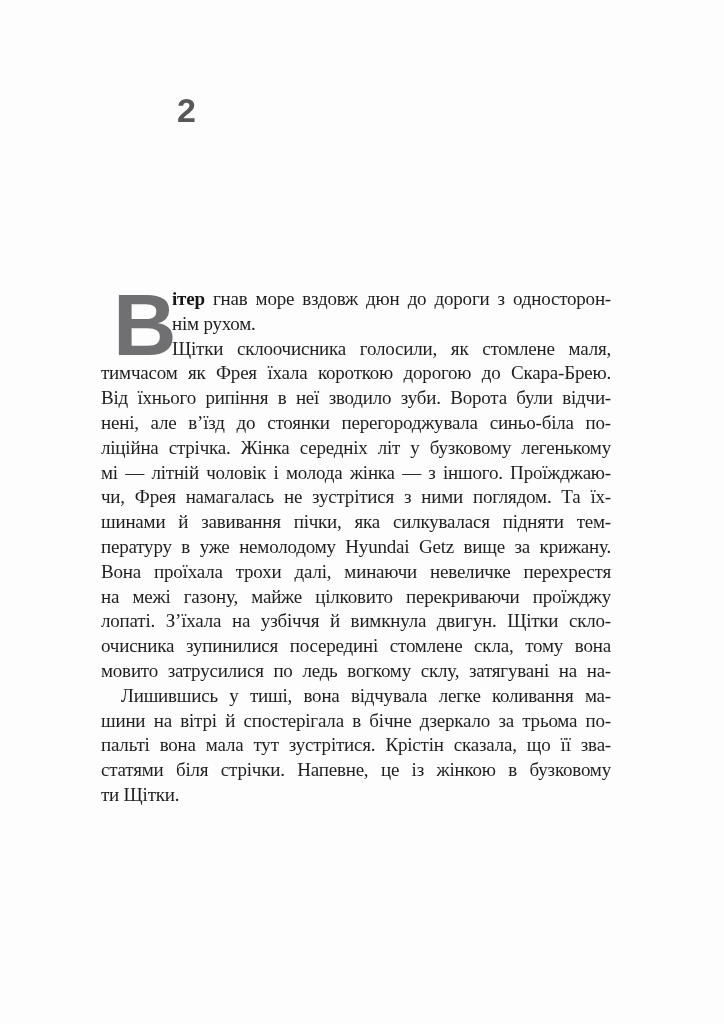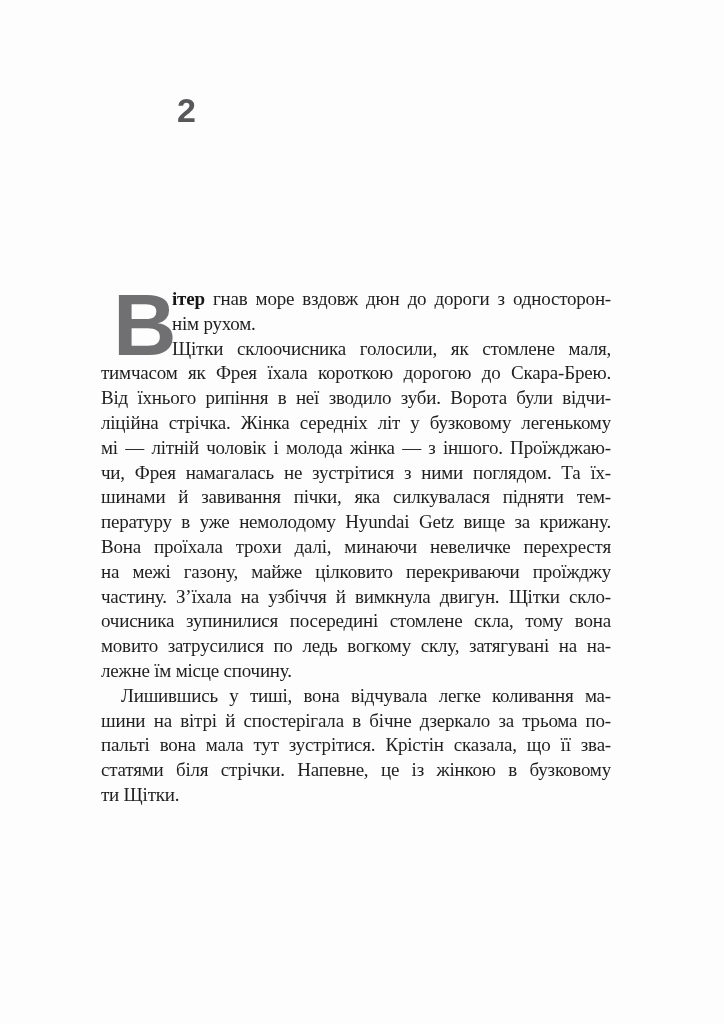--- a/index.html
+++ b/index.html
@@ -85,31 +85,31 @@
 
     <div>
       <div class="line"><span class="lead">ітер</span><span> гнав море вздовж дюн до дороги з односторон-</span></div>
       <div class="line par-end">нім рухом.</div>
     </div>
 
     <div>
       <div class="line">Щітки склоочисника голосили, як стомлене маля,</div>
       <div class="line">тимчасом як Фрея їхала короткою дорогою до Скара-Брею.</div>
       <div class="line">Від їхнього рипіння в неї зводило зуби. Ворота були відчи-</div>
+      <div class="line">нені, але в’їзд до стоянки перегороджувала синьо-біла по-</div>
       <div class="line">ліційна стрічка. Жінка середніх літ у бузковому легенькому</div>
       <div class="line">мі — літній чоловік і молода жінка — з іншого. Проїжджаю-</div>
       <div class="line">чи, Фрея намагалась не зустрітися з ними поглядом. Та їх-</div>
       <div class="line">шинами й завивання пічки, яка силкувалася підняти тем-</div>
       <div class="line">пературу в уже немолодому Hyundai Getz вище за крижану.</div>
       <div class="line">Вона проїхала трохи далі, минаючи невеличке перехрестя</div>
       <div class="line">на межі газону, майже цілковито перекриваючи проїжджу</div>
-      <div class="line">частину. З’їхала на узбіччя й вимкнула двигун. Щітки скло-</div>
+      <div class="line">лопаті. З’їхала на узбіччя й вимкнула двигун. Щітки скло-</div>
       <div class="line">очисника зупинилися посередині стомлене скла, тому вона</div>
       <div class="line">мовито затрусилися по ледь вогкому склу, затягувані на на-</div>
-      <div class="line par-end">лежне їм місце спочину.</div>
     </div>
 
     <div>
       <div class="line indent">Лишившись у тиші, вона відчувала легке коливання ма-</div>
       <div class="line">шини на вітрі й спостерігала в бічне дзеркало за трьома по-</div>
       <div class="line">пальті вона мала тут зустрітися. Крістін сказала, що її зва-</div>
       <div class="line">статями біля стрічки. Напевне, це із жінкою в бузковому</div>
       <div class="line par-end">ти Щітки.</div>
     </div>
 

